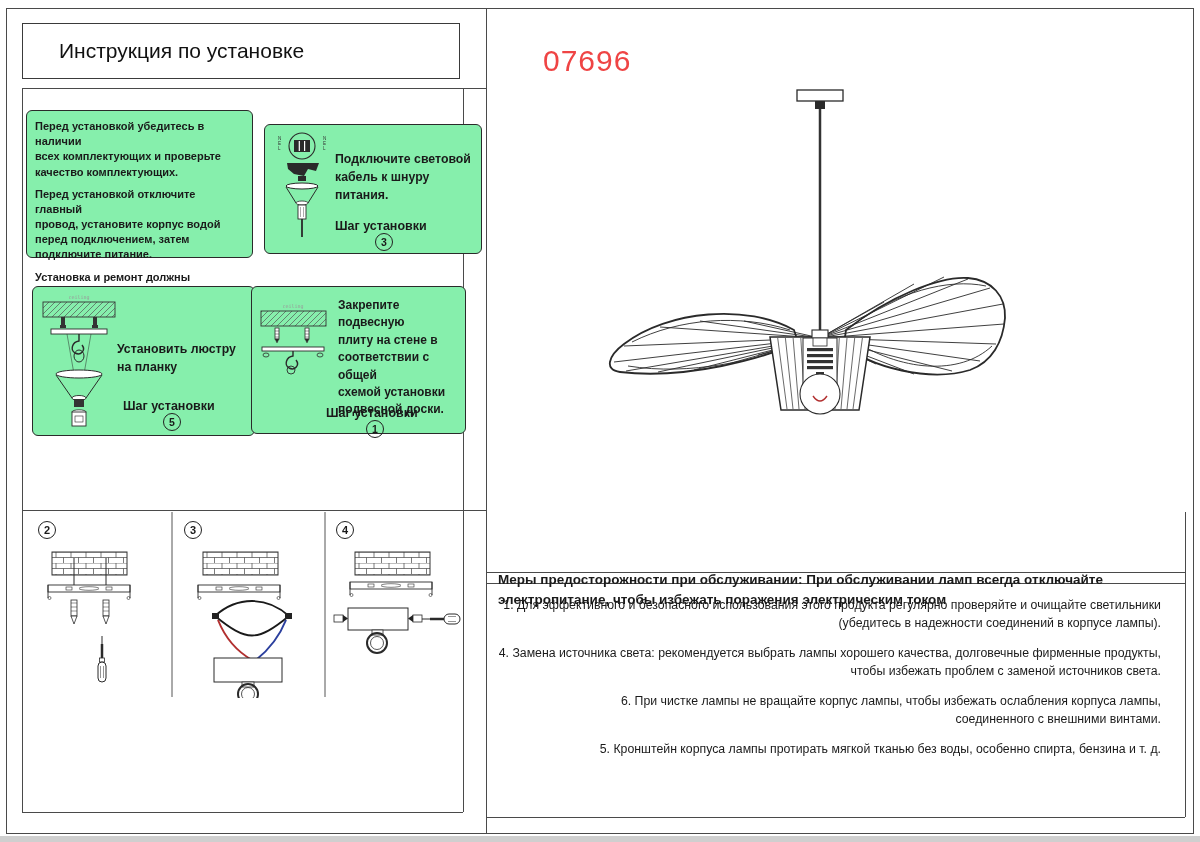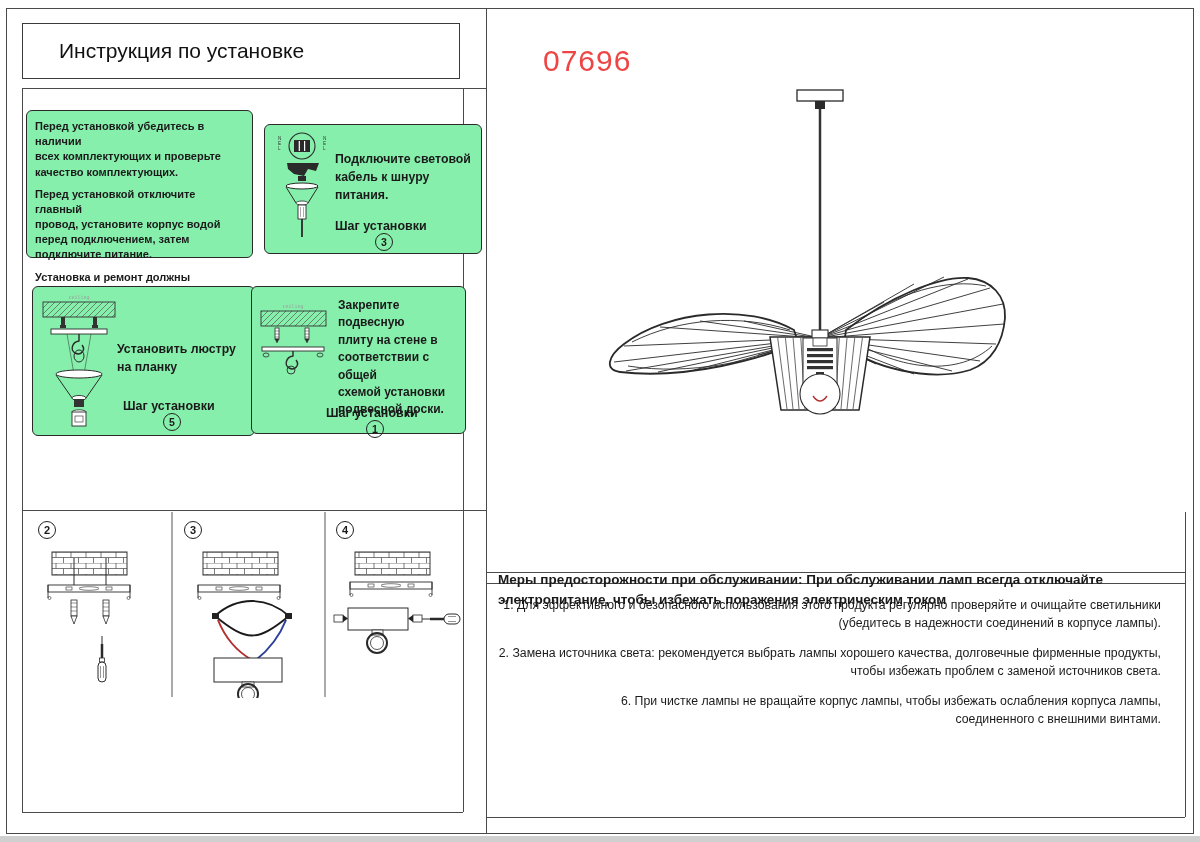--- a/index.html
+++ b/index.html
@@ -330,19 +330,20 @@
 
     <rect x="297" y="10" width="46" height="11" fill="#fff" stroke="#2a2a2a" stroke-width="1.3"></rect>
     <rect x="315" y="21" width="10" height="8" fill="#2a2a2a"></rect>
   </svg>
 
   <div class="safety">Меры предосторожности при обслуживании: При обслуживании ламп всегда отключайте
 электропитание, чтобы избежать поражения электрическим током</div>
   <div class="care">
     <p>1. Для эффективного и безопасного использования этого продукта регулярно проверяйте и очищайте светильники
 (убедитесь в надежности соединений в корпусе лампы).</p>
-    <p>2. Замена источника света: рекомендуется выбрать лампы хорошего качества, долговечные фирменные продукты,
+    <p>4. Замена источника света: рекомендуется выбрать лампы хорошего качества, долговечные фирменные продукты,
 чтобы избежать проблем с заменой источников света.</p>
     <p>6. При чистке лампы не вращайте корпус лампы, чтобы избежать ослабления корпуса лампы,
 соединенного с внешними винтами.</p>
+    <p>5. Кронштейн корпуса лампы протирать мягкой тканью без воды, особенно спирта, бензина и т. д.</p>
   </div>
 
 </div>
 
 </body></html>

